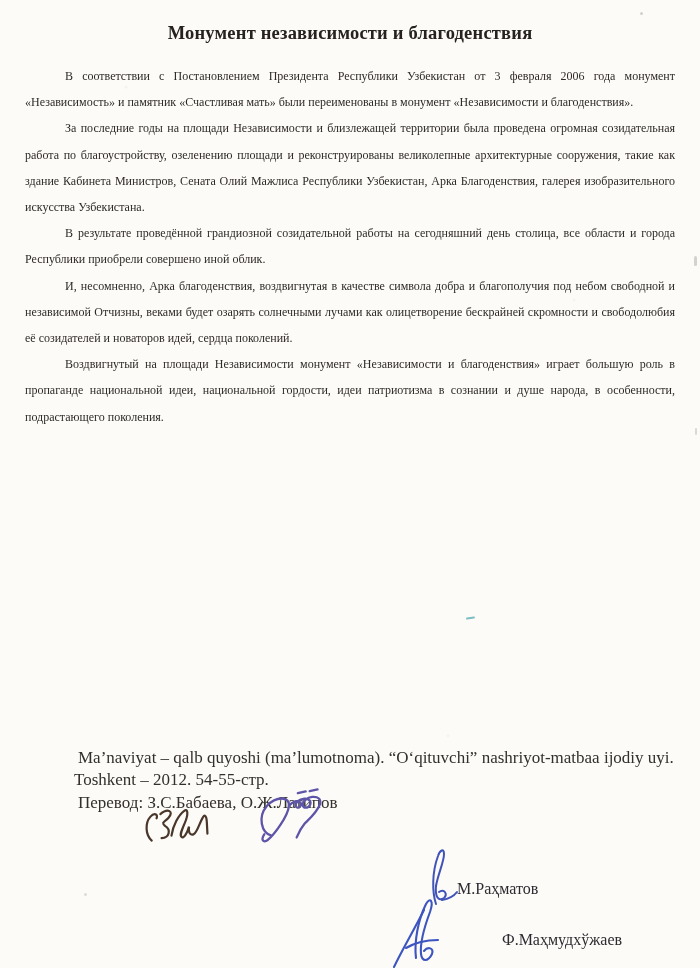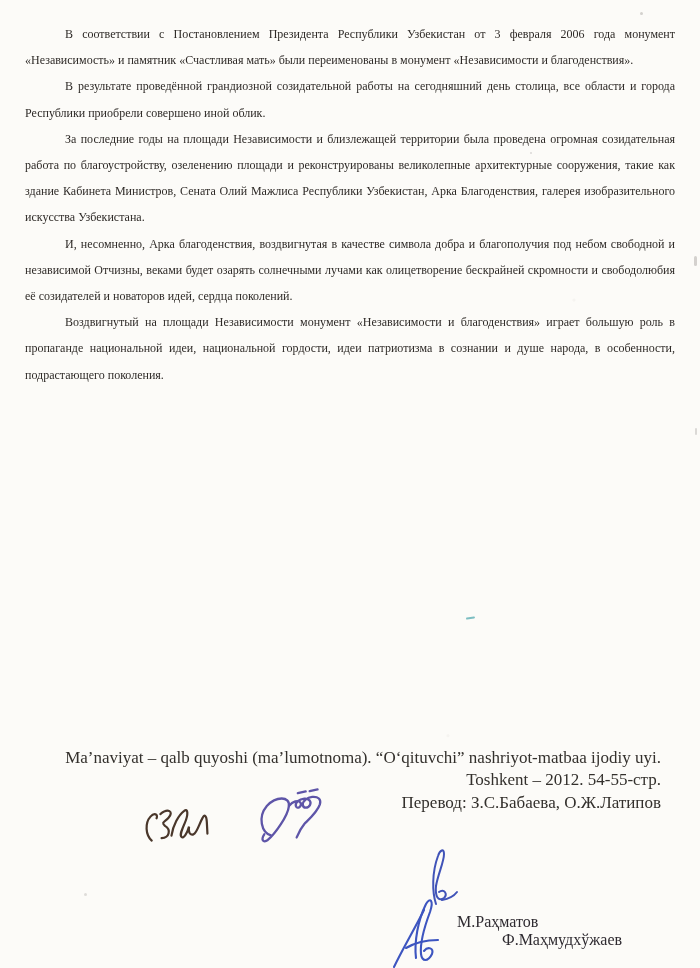--- a/index.html
+++ b/index.html
@@ -32,61 +32,61 @@
     margin: 0;
     width: 650px;
     font-size: 12px;
     line-height: 26.2px;
     text-align: justify;
     text-indent: 40px;
     color: #2e2a27;
   }
   .citation {
     position: absolute;
-    left: 9px;
+    left: 38px;
     top: 747px;
     width: 652px;
     font-size: 17px;
     line-height: 22.4px;
     color: #33302c;
-    text-align: right;
   }
   .cit-line1 { display: block; text-indent: 40px; }
-  .cit-line2 { display: block; }
+  .cit-line2 { display: block; margin-left: 36px; }
   .cit-translation { display: block; text-indent: 40px; }
   .signature { position: absolute; pointer-events: none; }
   .sig-1 { left: 141px; top: 799px; transform: rotate(-3deg); }
   .sig-2 { left: 256px; top: 789px; transform: rotate(-5deg); }
   .sig-3 { left: 414px; top: 846px; }
   .sig-4 { left: 390px; top: 896px; }
   .signatory-name {
     position: absolute;
     left: 457px;
     font-size: 16px;
     color: #2e2a30;
     white-space: nowrap;
   }
-  .name-1 { top: 913px; }
+  .name-1 { top: 880px; }
   .name-2 { top: 931px; margin-left: 45px; }
   .speck { position: absolute; border-radius: 2px; }
   .speck-teal { left: 466px; top: 617px; width: 9px; height: 2px; background: rgba(20,140,150,0.55); transform: rotate(-8deg); }
   .speck-edge1 { left: 694px; top: 256px; width: 3px; height: 10px; background: rgba(90,85,80,0.25); }
   .speck-edge2 { left: 695px; top: 428px; width: 2px; height: 7px; background: rgba(90,85,80,0.2); }
   .speck-dot1 { left: 640px; top: 12px; width: 3px; height: 3px; background: rgba(90,85,80,0.25); }
   .speck-dot2 { left: 84px; top: 893px; width: 3px; height: 3px; background: rgba(90,85,80,0.18); }
   .speck-dot3 { left: 530px; top: 152px; width: 2px; height: 2px; background: rgba(90,85,80,0.2); }
 </style>
 </head>
 <body>
 
 <div class="page">
   <div class="content">
+    <h1 class="doc-title">Монумент независимости и благоденствия</h1>
     <p class="body-par">В соответствии с Постановлением Президента Республики Узбекистан от 3 февраля 2006 года монумент «Независимость» и памятник «Счастливая мать» были переименованы в монумент «Независимости и благоденствия».</p>
+    <p class="body-par">За последние годы на площади Независимости и близлежащей территории была проведена огромная созидательная работа по благоустройству, озеленению площади и реконструированы великолепные архитектурные сооружения, такие как здание Кабинета Министров, Сената Олий Мажлиса Республики Узбекистан, Арка Благоденствия, галерея изобразительного искусства Узбекистана.</p>
     <p class="body-par">В результате проведённой грандиозной созидательной работы на сегодняшний день столица, все области и города Республики приобрели совершено иной облик.</p>
-    <p class="body-par">За последние годы на площади Независимости и близлежащей территории была проведена огромная созидательная работа по благоустройству, озеленению площади и реконструированы великолепные архитектурные сооружения, такие как здание Кабинета Министров, Сената Олий Мажлиса Республики Узбекистан, Арка Благоденствия, галерея изобразительного искусства Узбекистана.</p>
     <p class="body-par">И, несомненно, Арка благоденствия, воздвигнутая в качестве символа добра и благополучия под небом свободной и независимой Отчизны, веками будет озарять солнечными лучами как олицетворение бескрайней скромности и свободолюбия её созидателей и новаторов идей, сердца поколений.</p>
     <p class="body-par">Воздвигнутый на площади Независимости монумент «Независимости и благоденствия» играет большую роль в пропаганде национальной идеи, национальной гордости, идеи патриотизма в сознании и душе народа, в особенности, подрастающего поколения.</p>
   </div>
 
   <div class="citation">
     <span class="cit-line1">Ma’naviyat – qalb quyoshi (ma’lumotnoma). “O‘qituvchi” nashriyot-matbaa ijodiy uyi.</span>
     <span class="cit-line2">Toshkent – 2012. 54-55-стр.</span>
     <span class="cit-translation">Перевод:  З.С.Бабаева, О.Ж.Латипов</span>
   </div>
 

